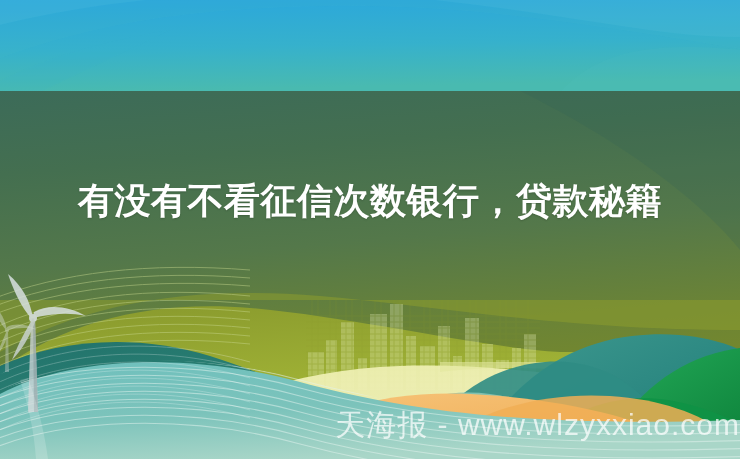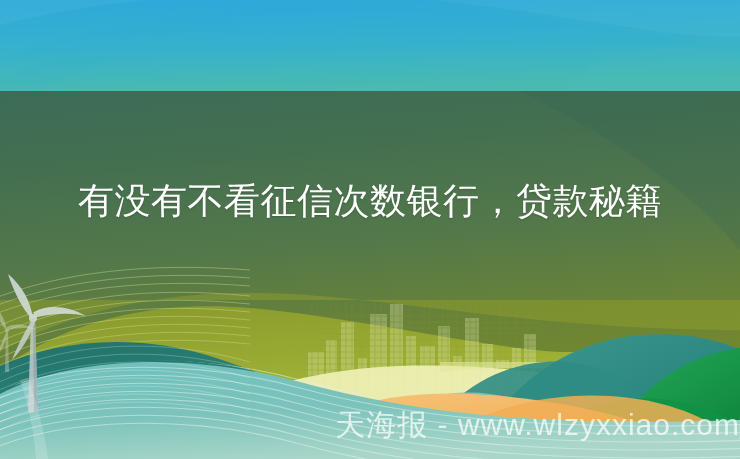--- a/index.html
+++ b/index.html
@@ -13,21 +13,21 @@
 
   
   .headline{
     position:absolute;
     left:0;right:0;
     top:178px;
     text-align:center;
     color:#ffffff;
     font-size:36px;
     line-height:46px;
-    font-weight:400;
+    font-weight:700;
     letter-spacing:0.5px;
     text-shadow:0 1px 2px rgba(0,0,0,.18);
     z-index:6;
     pointer-events:none;
   }
   .headline .ln{display:block;white-space:nowrap;}
 
   
   .watermark{
     position:absolute;

